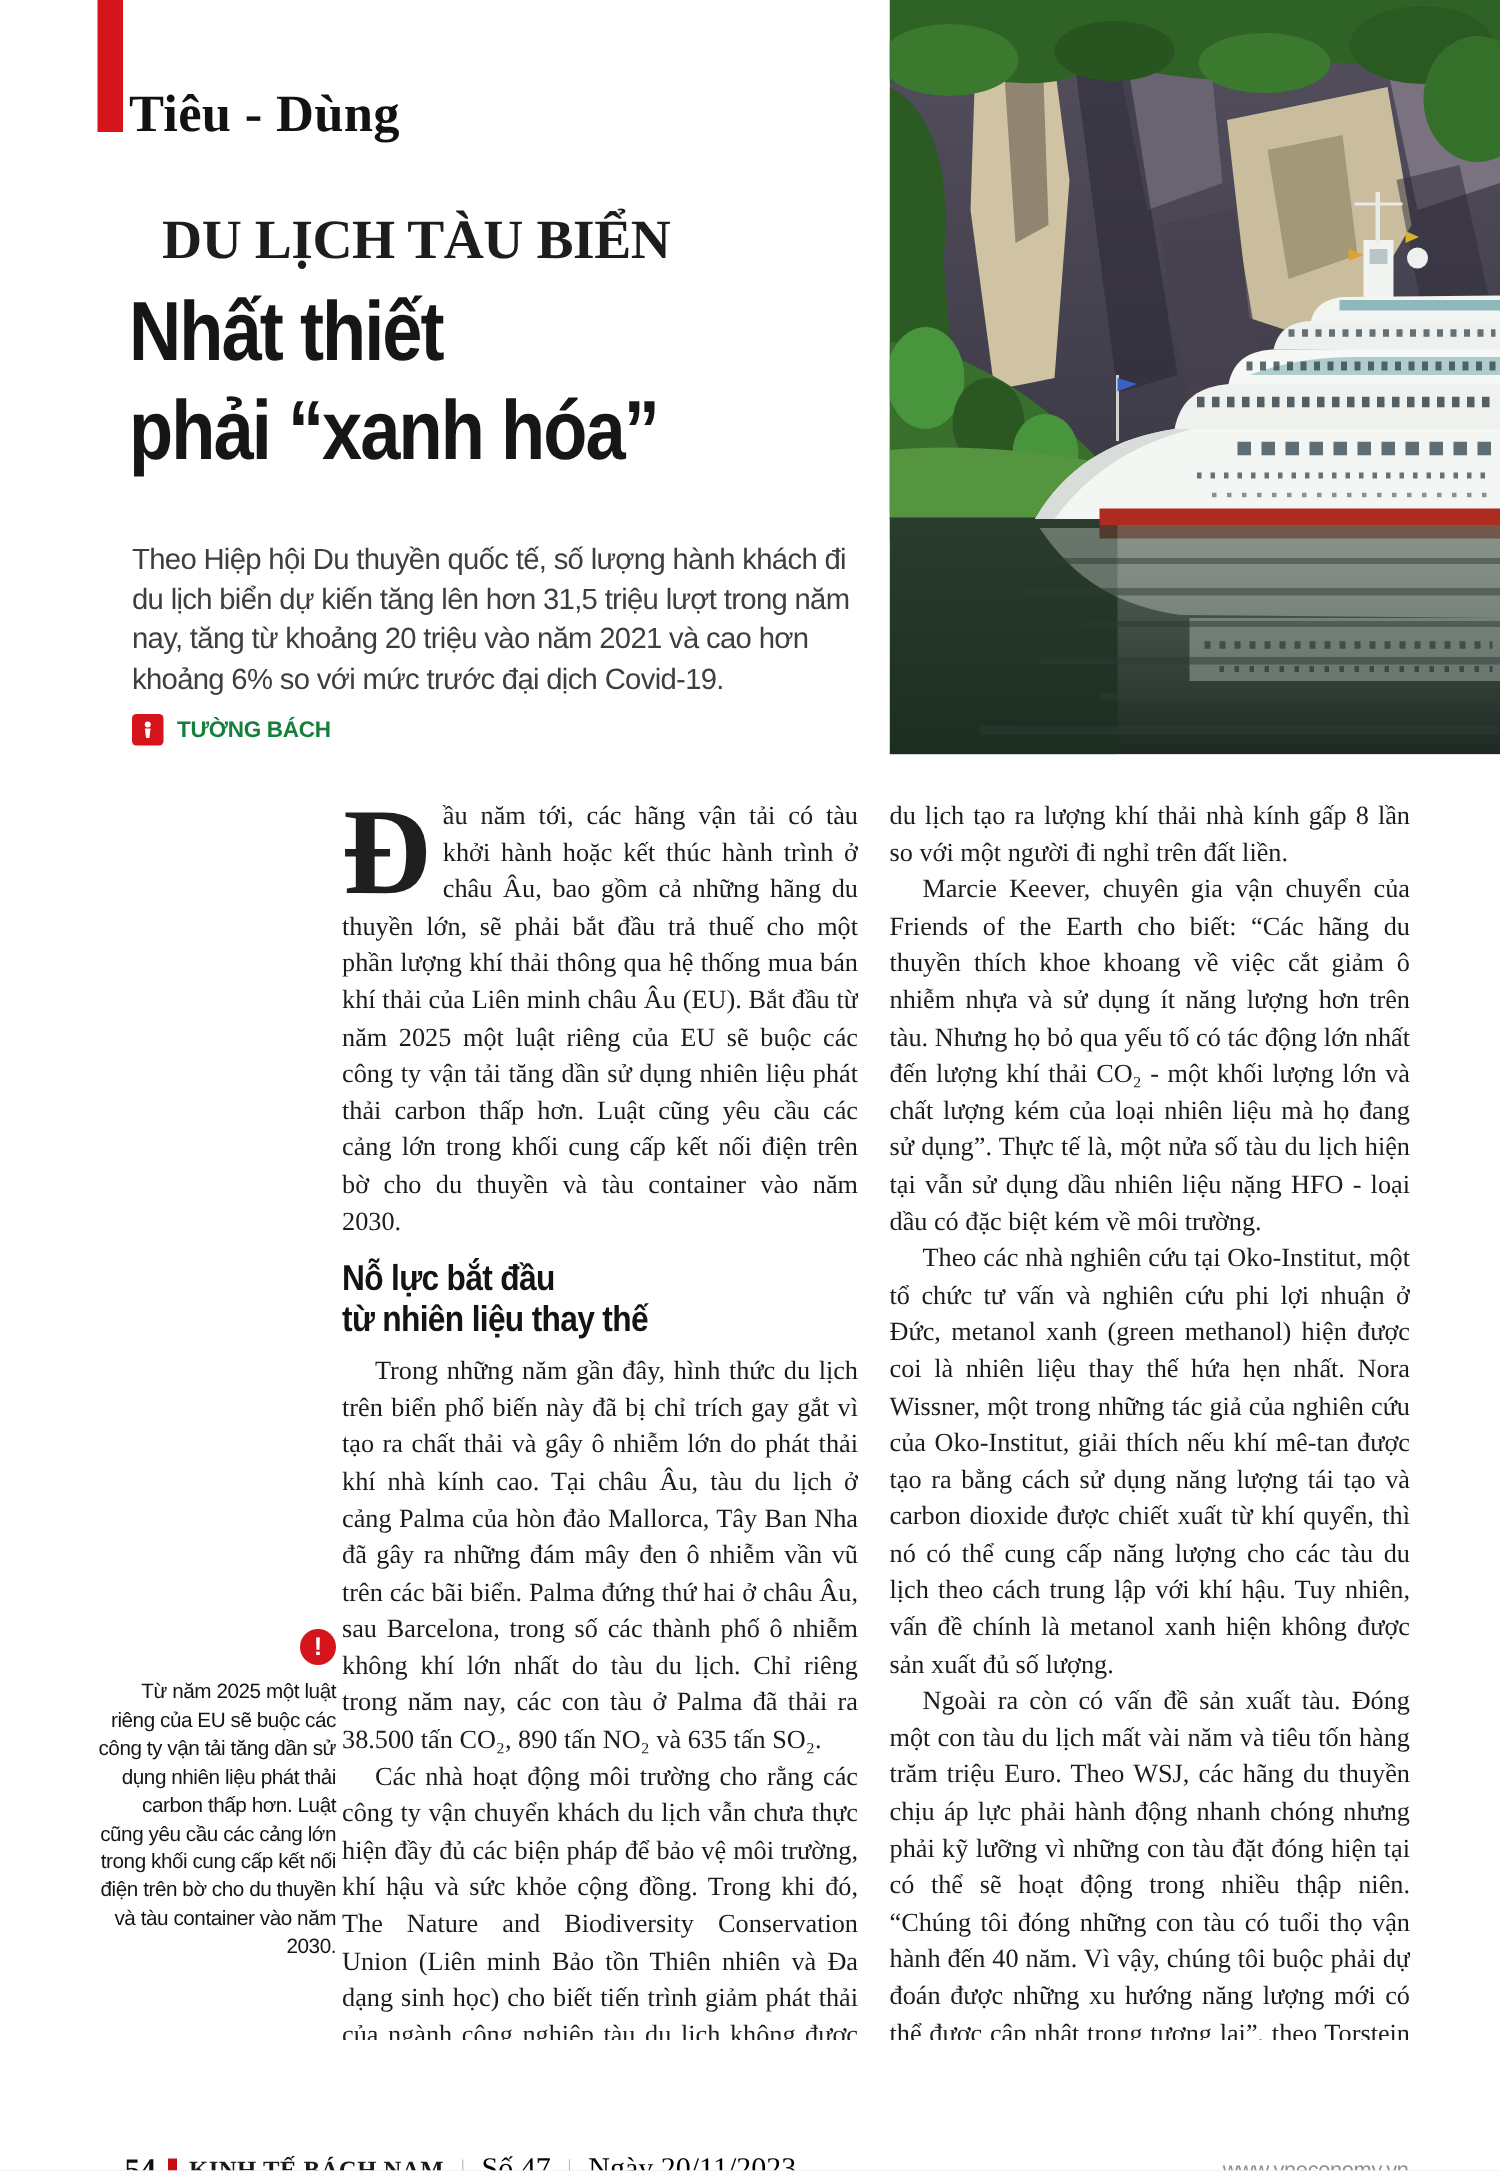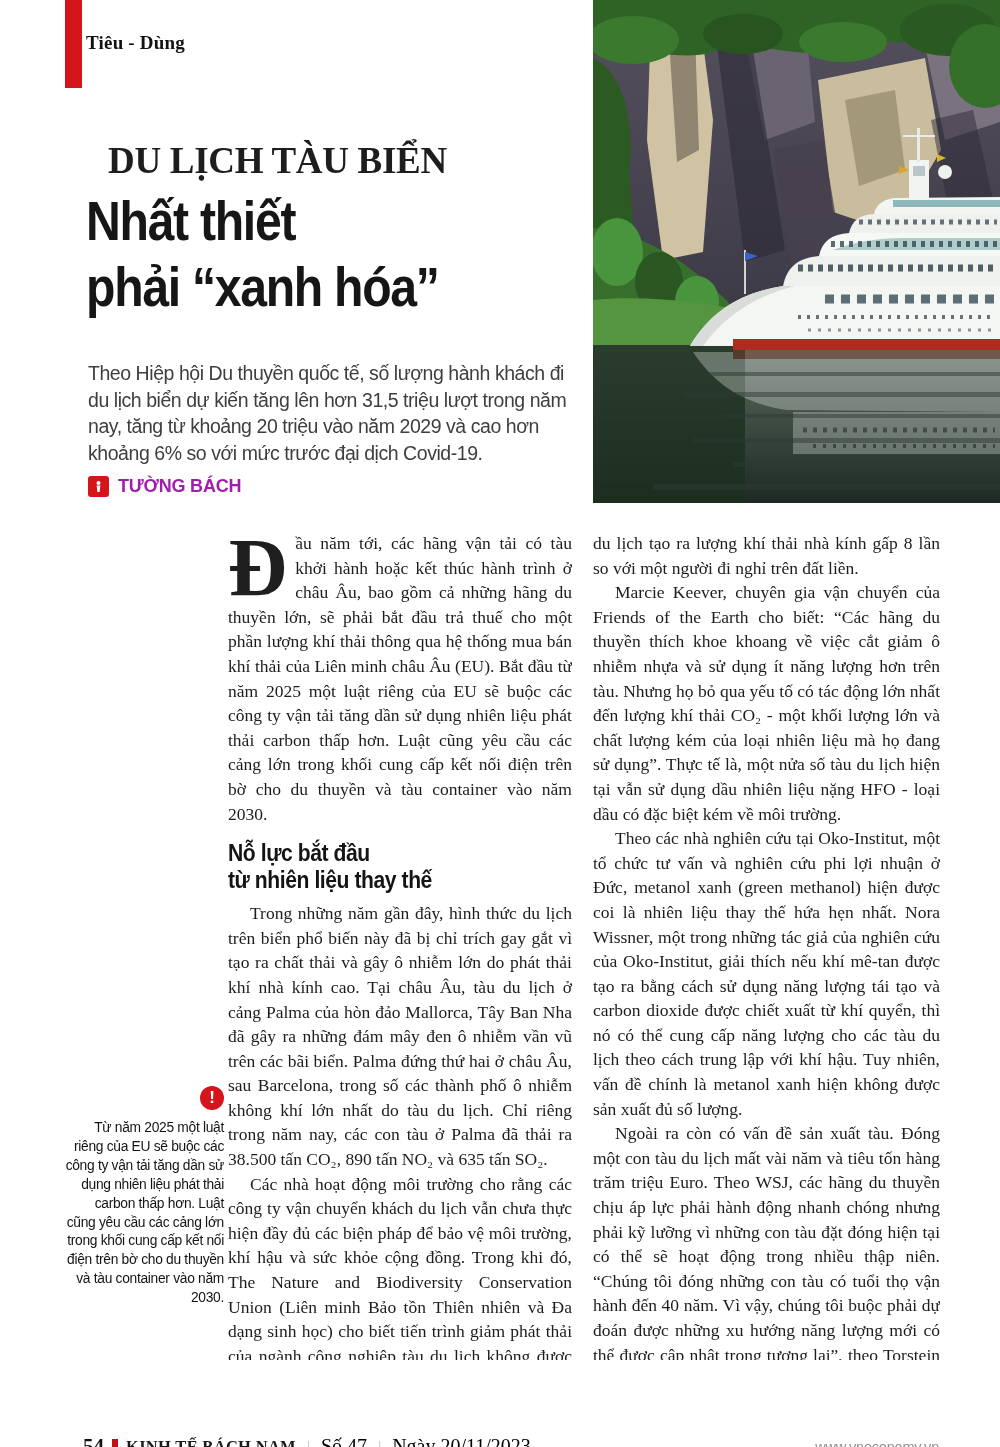--- a/index.html
+++ b/index.html
@@ -12,36 +12,36 @@
   }
   *{margin:0;padding:0;box-sizing:border-box;}
   html,body{background:#e9e9e9;}
   .page{
     position:relative;width:1000px;height:1447px;background:#ffffff;
     margin:0 auto;overflow:hidden;
     font-family:"Liberation Serif", serif;color:var(--body_text);
   }
   
   .section-bar{position:absolute;left:65px;top:0;width:17px;height:88px;background:var(--accent_red);}
-  .section-label{position:absolute;left:86px;top:32px;font-weight:bold;font-size:19px;color:#121212;letter-spacing:.2px;}
+  .section-label{position:absolute;left:86px;top:56px;font-weight:bold;font-size:35px;color:#121212;letter-spacing:.2px;}
   
   .kicker{position:absolute;left:88px;top:139px;font-weight:bold;font-size:37px;letter-spacing:-.3px;color:#1d1d1d;margin-left:20px;}
   .headline{position:absolute;left:86px;top:188px;font-family:"Liberation Sans",sans-serif;
     font-weight:bold;font-size:56px;line-height:66px;color:var(--headline_black);
     transform:scaleX(.86);transform-origin:left top;letter-spacing:-1.5px;white-space:nowrap;}
   
   .lede{position:absolute;left:88px;top:360px;width:486px;
     font-family:"Liberation Sans",sans-serif;font-size:19.5px;line-height:26.5px;
     letter-spacing:-.45px;color:var(--lede_gray);}
   
   .byline{position:absolute;left:88px;top:476px;display:flex;align-items:center;gap:9px;}
   .author-badge{width:21px;height:21px;background:var(--accent_red);border-radius:3px;
     display:flex;align-items:center;justify-content:center;flex:0 0 auto;}
-  .author-name{font-family:"Liberation Sans",sans-serif;font-weight:bold;font-size:18px;
-    letter-spacing:-.2px;color:#a21caf;}
+  .author-name{font-family:"Liberation Sans",sans-serif;font-weight:bold;font-size:15px;
+    letter-spacing:-.2px;color:#15803d;}
   
   .photo{position:absolute;left:593px;top:0;width:407px;height:503px;overflow:hidden;}
   .photo svg{display:block;}
   
   .col{position:absolute;top:531px;height:829px;overflow:hidden;
     font-size:17.5px;line-height:24.6px;text-align:justify;color:var(--body_text);}
   .col-1{left:228px;width:344px;}
   .col-2{left:593px;width:347px;}
   .col p{text-indent:22px;}
   .col p.no-indent{text-indent:0;}
@@ -75,21 +75,21 @@
 
   <div class="section-bar"></div>
   <div class="section-label">Tiêu - Dùng</div>
 
   <div class="kicker">DU LỊCH TÀU BIỂN</div>
   <div class="headline">
     <div>Nhất thiết</div>
     <div>phải “xanh hóa”</div>
   </div>
 
-  <p class="lede">Theo Hiệp hội Du thuyền quốc tế, số lượng hành khách đi du lịch biển dự kiến tăng lên hơn 31,5 triệu lượt trong năm nay, tăng từ khoảng 20 triệu vào năm 2029 và cao hơn khoảng 6% so với mức trước đại dịch Covid-19.</p>
+  <p class="lede">Theo Hiệp hội Du thuyền quốc tế, số lượng hành khách đi du lịch biển dự kiến tăng lên hơn 31,5 triệu lượt trong năm nay, tăng từ khoảng 20 triệu vào năm 2021 và cao hơn khoảng 6% so với mức trước đại dịch Covid-19.</p>
 
   <div class="byline">
     <span class="author-badge">
       <svg width="13" height="13" viewBox="0 0 13 13" aria-hidden="true">
         <circle cx="6.5" cy="3" r="2" fill="#ffffff"></circle>
         <path d="M4.6 5.6 H8.4 L7.6 12 H5.4 Z" fill="#ffffff"></path>
       </svg>
     </span>
     <span class="author-name">TƯỜNG BÁCH</span>
   </div>

